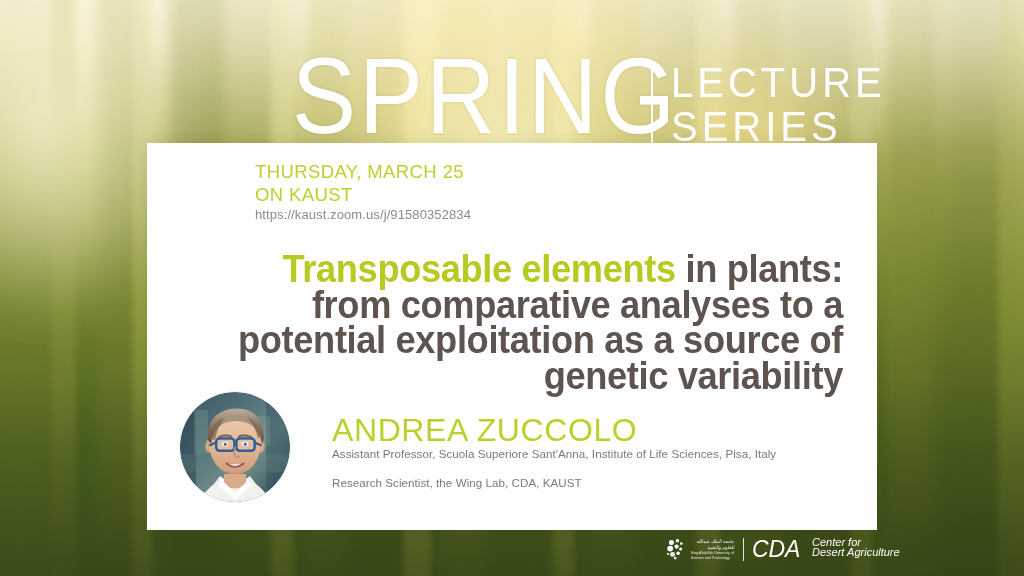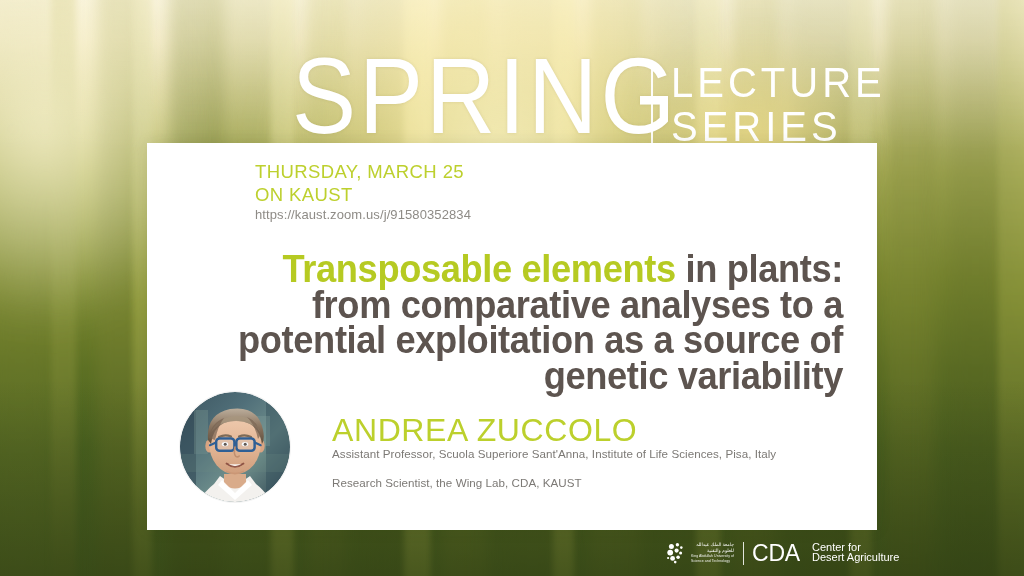--- a/index.html
+++ b/index.html
@@ -132,21 +132,21 @@
   }
   .sp-aff {
     margin-top:13px;
     font-size:11.6px; line-height:16px;
     color:#7c7975; letter-spacing:.05px; white-space:nowrap;
   }
 
   
   .footer-logo {
     position:absolute; left:666px; top:538px;
-    display:flex; align-items:center; height:30px;
+    display:flex; height:30px;font-style:italic;
   }
   .kaust-mark { width:20px; height:22px; flex:0 0 auto; }
   .kaust-words {
     margin-left:5px; color:#ffffff;
     display:flex; flex-direction:column; justify-content:center;
     height:24px;
   }
   .kaust-ar {
     font-size:4.6px; line-height:5.4px; letter-spacing:.1px;
     white-space:nowrap; direction:rtl; opacity:.97;

